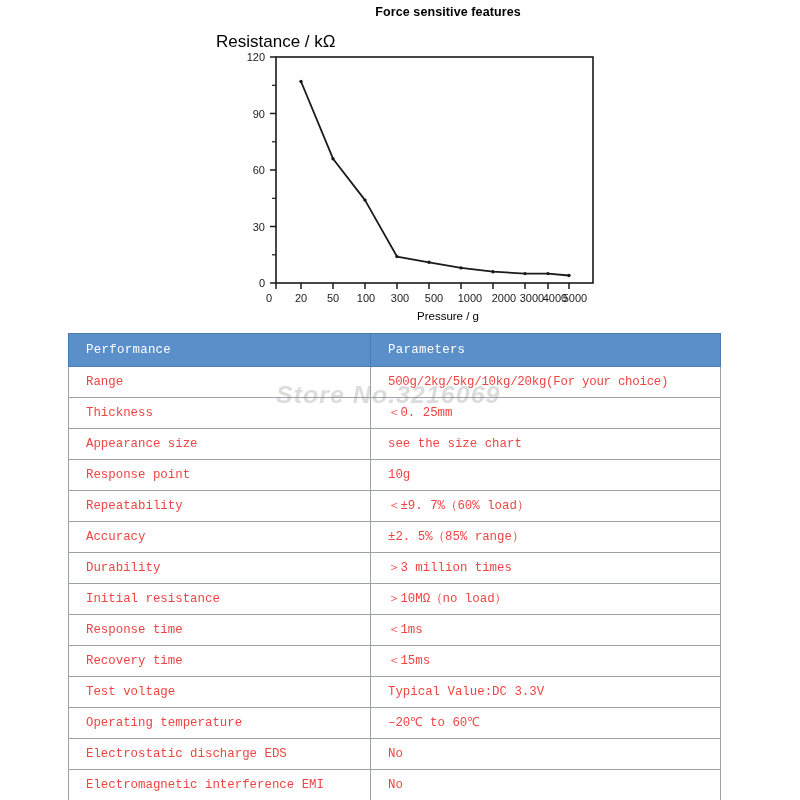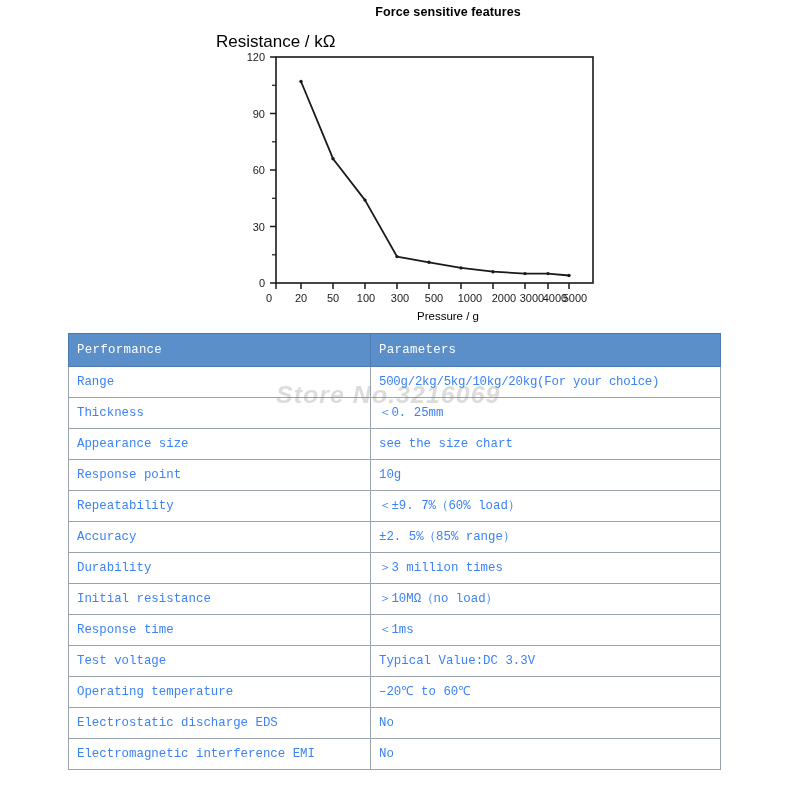--- a/index.html
+++ b/index.html
@@ -73,37 +73,37 @@
     border-collapse: collapse;
     table-layout: fixed;
     font-family: "Liberation Mono", monospace;
     font-size: 12.4px;
     background: #ffffff;
   }
   #spec-table col.c1 { width: 302px; }
   #spec-table col.c2 { width: 350px; }
   #spec-table th, #spec-table td {
     border: 1px solid #9aa3ab;
-    padding: 5px 6px 5px 8px;
+    padding: 5px 6px 5px 17px;
     text-align: left;
     font-weight: normal;
     vertical-align: middle;
     height: 20px;
     line-height: 1.18;
     white-space: nowrap;
     overflow: hidden;
   }
   #spec-table thead th {
     background: #5b8fc9;
     color: #ffffff;
     border-color: #4a7cb2;
     height: 22px;
     letter-spacing: 0.3px;
   }
-  #spec-table tbody td { color: #3b82f6; }
+  #spec-table tbody td { color: #ef4444; }
   .val-range { letter-spacing: -0.25px; }
 
   
   #watermark {
     position: absolute;
     left: 276px;
     top: 381px;
     font-family: "Liberation Sans", sans-serif;
     font-size: 25px;
     font-style: italic;
@@ -237,20 +237,24 @@
       </tr>
       <tr>
         <td>Initial resistance</td>
         <td>＞10MΩ（no load）</td>
       </tr>
       <tr>
         <td>Response time</td>
         <td>＜1ms</td>
       </tr>
       <tr>
+        <td>Recovery time</td>
+        <td>＜15ms</td>
+      </tr>
+      <tr>
         <td>Test voltage</td>
         <td>Typical Value:DC 3.3V</td>
       </tr>
       <tr>
         <td>Operating temperature</td>
         <td>–20℃ to 60℃</td>
       </tr>
       <tr>
         <td>Electrostatic discharge EDS</td>
         <td>No</td>

